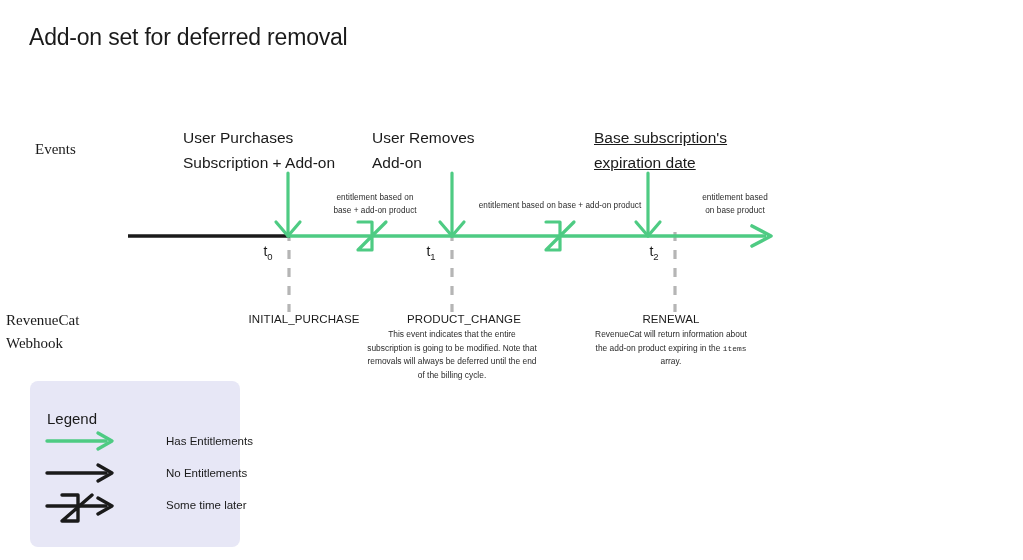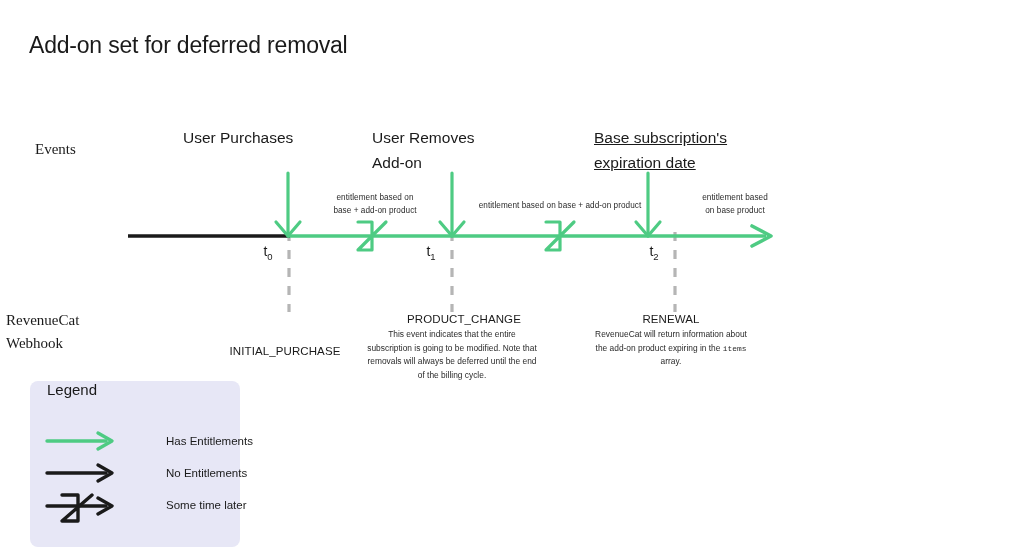--- a/index.html
+++ b/index.html
@@ -17,21 +17,20 @@
   }
   #diagram-title {
     position: absolute;
     left: 29px;
     top: 24px;
     font-size: 23px;
     font-weight: 400;
     letter-spacing: -0.2px;
     color: #1a1a1a;
     white-space: nowrap;
-    margin-top: 8px;
   }
   .row-label {
     position: absolute;
     font-size: 15px;
     font-weight: 400;
     color: #1a1a1a;
     text-align: left;
     line-height: 1.55;
     font-family: Liberation Serif, serif;
   }
@@ -64,21 +63,21 @@
   #entitlement-note-2 { left: 680px; top: 192px; width: 110px; }
 
   .webhook-name {
     position: absolute;
     font-size: 11.5px;
     font-weight: 400;
     color: #1a1a1a;
     text-align: center;
     letter-spacing: 0.1px;
   }
-  #webhook-name-0 { left: 199px; top: 313px; width: 172px; margin-top: 32px; }
+  #webhook-name-0 { left: 218px; top: 313px; width: 172px; }
   #webhook-name-1 { left: 383px; top: 313px; width: 162px; }
   #webhook-name-2 { left: 597px; top: 313px; width: 148px; }
 
   .webhook-desc {
     position: absolute;
     font-size: 8.4px;
     font-weight: 400;
     color: #2a2a2a;
     text-align: center;
     line-height: 1.62;
@@ -104,21 +103,21 @@
     left: 30px;
     top: 381px;
     width: 210px;
     height: 166px;
     background: #e7e7f6;
     border-radius: 8px;
   }
   #legend-title {
     position: absolute;
     left: 47px;
-    top: 381px;
+    top: 410px;
     font-size: 15px;
     color: #1a1a1a;
   }
   .legend-row-label {
     position: absolute;
     left: 128px;
     font-size: 11.5px;
     color: #1a1a1a;
     white-space: nowrap;
     padding-left: 38px;
@@ -136,21 +135,21 @@
   }
 </style>
 </head>
 <body>
 
 <div id="diagram-title">Add-on set for deferred removal</div>
 
 <div class="row-label" id="events-row-label">Events</div>
 <div class="row-label" id="webhook-row-label"><span>RevenueCat</span><br><span>Webhook</span></div>
 
-<div class="event-title" id="event-title-0"><span>User Purchases</span><br></div>
+<div class="event-title" id="event-title-0"><span>User Purchases</span><br><span>Subscription + Add-on</span></div>
 <div class="event-title" id="event-title-1"><span>User Removes</span><br><span>Add-on</span></div>
 <div class="event-title" id="event-title-2"><span>Base subscription's</span><br><span>expiration date</span></div>
 
 <div class="entitlement-note" id="entitlement-note-0"><span>entitlement based on</span><br><span>base + add-on product</span></div>
 <div class="entitlement-note" id="entitlement-note-1">entitlement based on base + add-on product</div>
 <div class="entitlement-note" id="entitlement-note-2"><span>entitlement based</span><br><span>on base product</span></div>
 
 <div class="tick-label" id="tick-label-0"><span>t</span><sub>0</sub></div>
 <div class="tick-label" id="tick-label-1"><span>t</span><sub>1</sub></div>
 <div class="tick-label" id="tick-label-2"><span>t</span><sub>2</sub></div>

